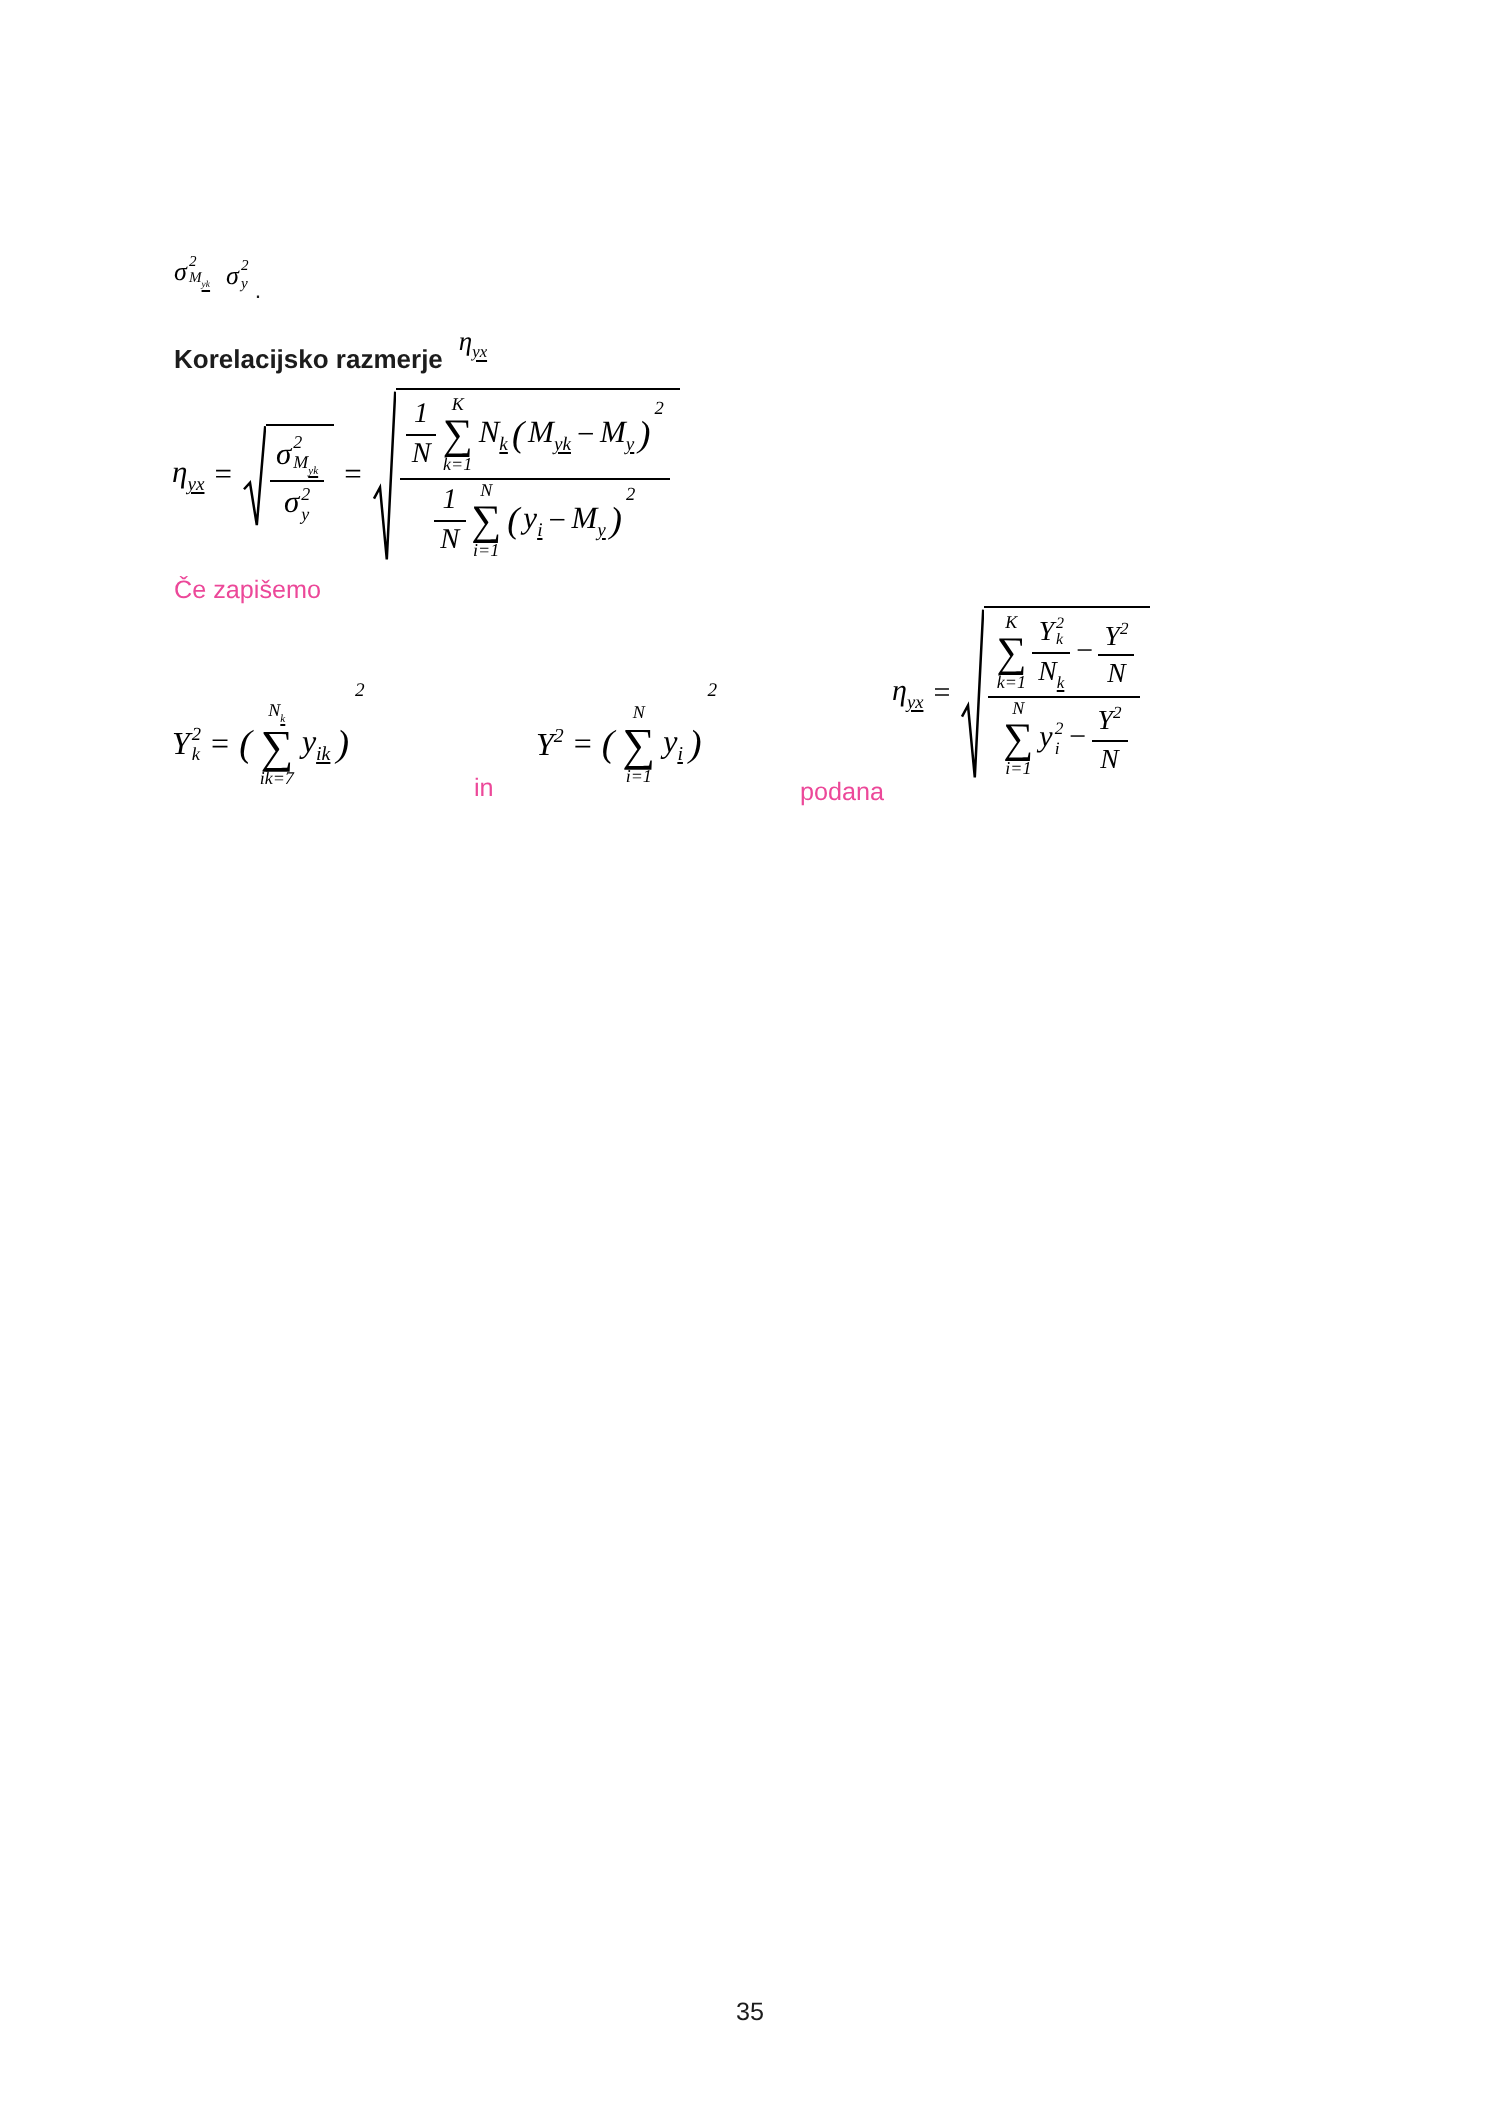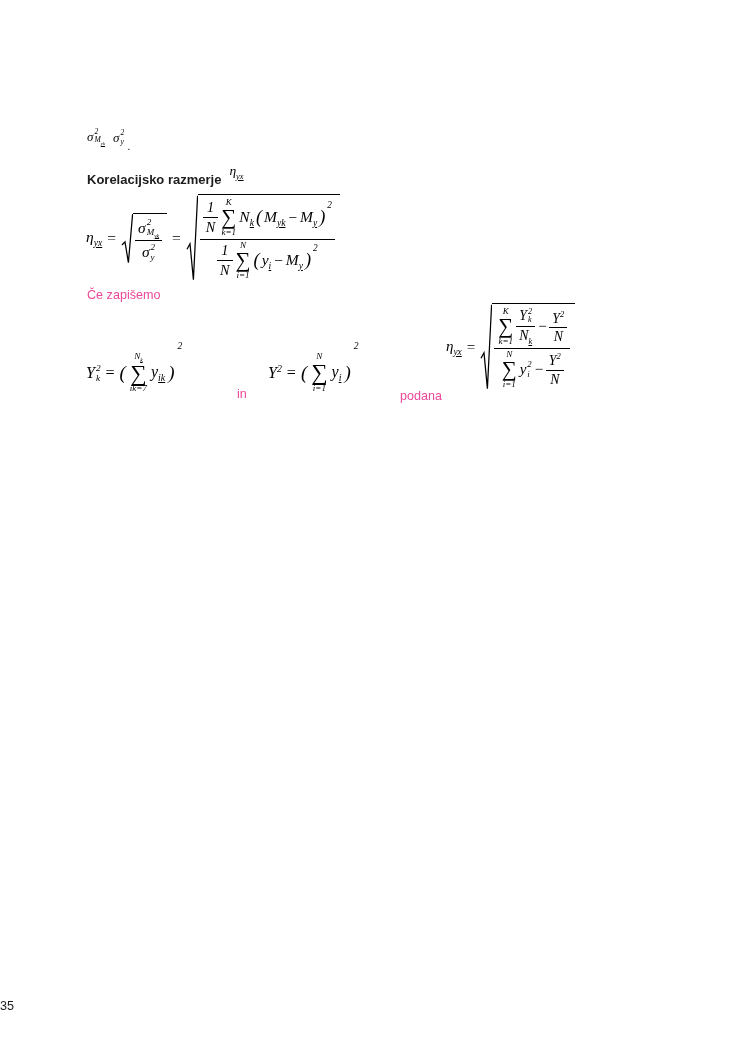--- a/index.html
+++ b/index.html
@@ -271,15 +271,15 @@
             <span class="den">
                 <span>N</span>
               </span>
           </span>
         </span>
       </span>
     </span>
   </span>
 </div>
 
-<div class="abs" style="left:0;top:999px;width:750px;font-size:12.6px;">
+<div class="abs" style="left:0;top:999px;width:750px;text-align:center;font-size:12.6px;">
   <span>35</span>
 </div>
 
 </body></html>

